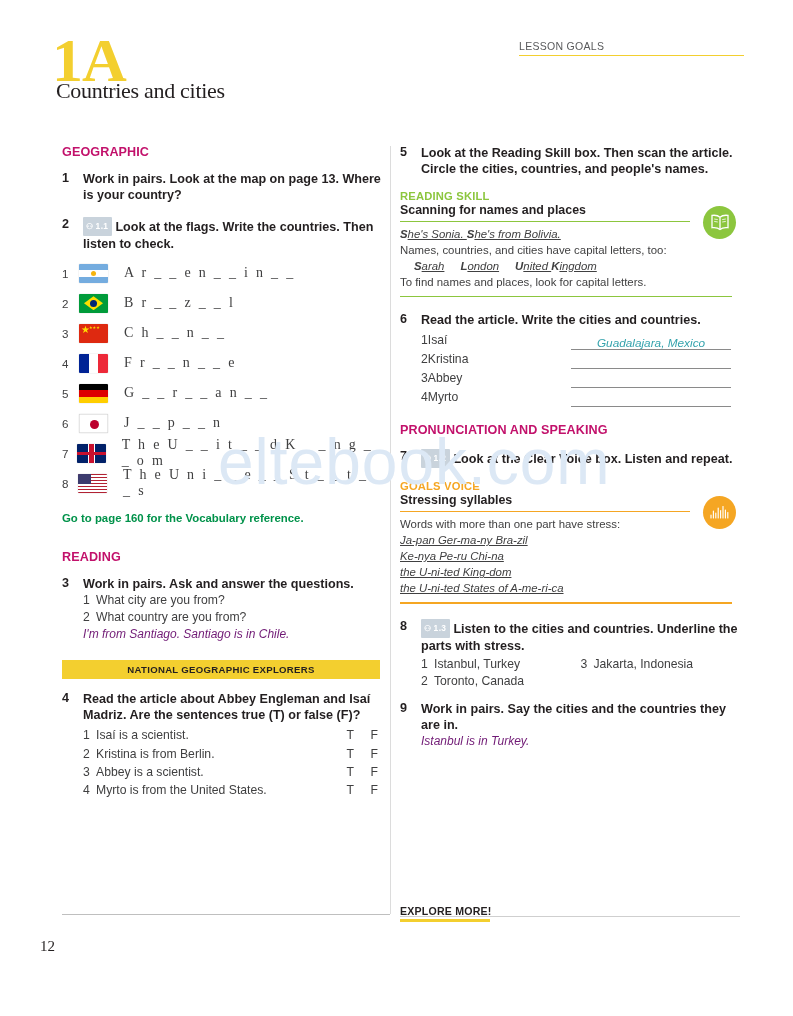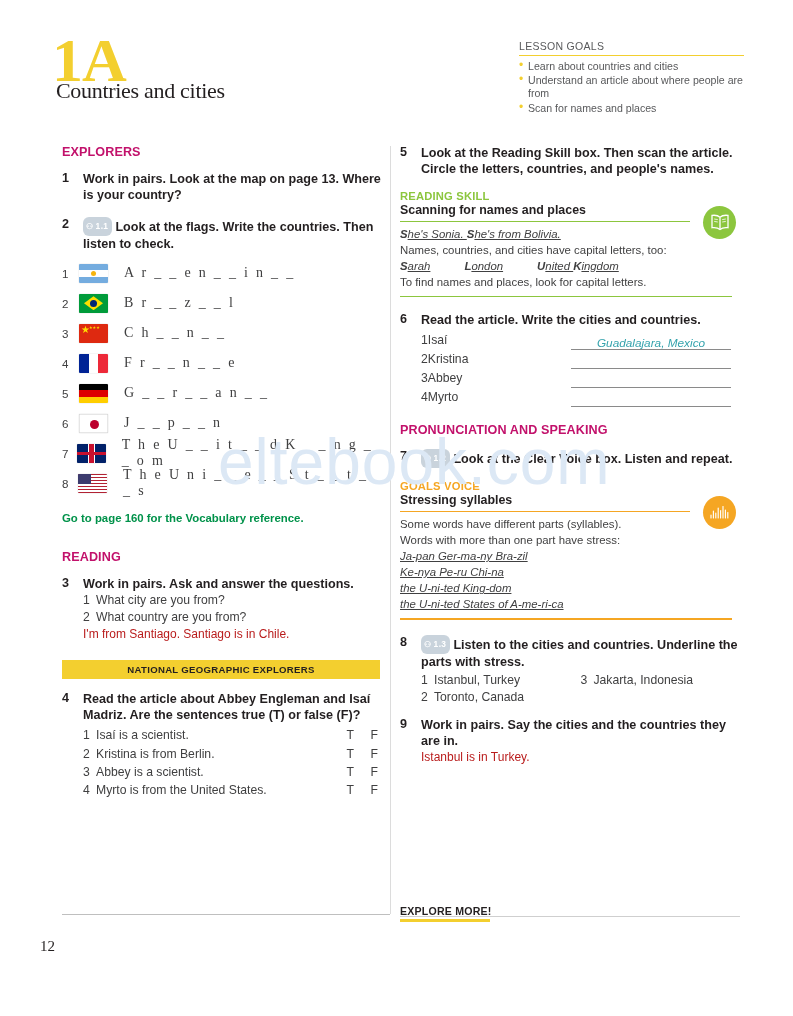--- a/index.html
+++ b/index.html
@@ -114,32 +114,33 @@
   }
   .sub {
     font-size: 12.2px;
     font-weight: 400;
     line-height: 16.6px;
     color: #404041;
   }
   .sub .n { display: inline-block; width: 13px; }
   .example {
     font-size: 12px;
-    color: #b91c1c;
+    font-style: italic;
+    color: #701a75;
     line-height: 16.5px;
   }
   
   .audio-badge {
     display: inline-block;
     background: #c9d3dc;
     color: #fff;
     font-size: 8.4px;
     font-weight: 700;
     padding: 1px 4px 1px 3px;
-    border-radius: 6px;
+    border-radius: 1px;
     vertical-align: 1.5px;
     letter-spacing: 0.4px;
     margin-right: 3px;
     white-space: nowrap;
   }
   .audio-badge .hp { font-size: 8px; margin-right: 2px; }
   
   #flag-list { margin: 6px 0 0 0; }
   .flag-row {
     display: flex;
@@ -232,21 +233,21 @@
   .sb-body .cap { font-weight: 700; font-style: italic; }
   .sb-icon {
     position: absolute;
     right: 4px; top: 16px;
     width: 33px; height: 33px;
     border-radius: 50%;
     display: flex; align-items: center; justify-content: center;
   }
   .sb-icon.green  { background: #8cc63e; }
   .sb-icon.orange { background: #f5a623; }
-  .word-row { display: flex; gap: 34px; }
+  .word-row { display: flex; gap: 16px; margin-left: 14px; }
   
   .ans-row { display: flex; align-items: flex-end; font-size: 12.2px; color: #404041; line-height: 19px; }
   .ans-row .lbl { width: 150px; }
   .ans-line {
     width: 160px;
     border-bottom: 1px solid #8a8a8a;
     text-align: center;
     font-style: italic;
     color: #35a3ad;
     font-size: 11.8px;
@@ -287,32 +288,27 @@
 <div id="page">
 
   <div id="watermark">eltebook.com</div>
 
   <div id="unit-badge">1A</div>
   <div id="page-title">Countries and cities</div>
 
   <div id="lesson-goals">
     <div class="lg-title">LESSON GOALS</div>
     <div class="lg-rule"></div>
-    <ul>
-      <li>Learn about countries and cities</li>
-      <li>Understand an article about where people are from</li>
-      <li>Scan for names and places</li>
-    </ul>
   </div>
 
   <div id="col-divider"></div>
 
   <div class="col" id="col-left">
 
-    <div class="sec-head">EXPLORERS</div>
+    <div class="sec-head">GEOGRAPHIC</div>
 
     <div class="ex">
       <span class="ex-num">1</span>
       <div class="ex-text">Work in pairs. Look at the map on page 13. Where is your country?</div>
     </div>
 
     <div class="ex" style="margin-bottom:4px;">
       <span class="ex-num">2</span>
       <div class="ex-text">
         <span class="audio-badge"><span class="hp">⚇</span><span>1.1</span></span><span>Look at the flags. Write the countries. Then listen to check.</span>
@@ -405,21 +401,21 @@
           <span class="tf-f">F</span>
         </div>
       </div>
     </div>
   </div>
 
   <div class="col" id="col-right">
 
     <div class="ex" style="margin-bottom:8px;">
       <span class="ex-num">5</span>
-      <div class="ex-text">Look at the Reading Skill box. Then scan the article. Circle the letters, countries, and people's names.</div>
+      <div class="ex-text">Look at the Reading Skill box. Then scan the article. Circle the cities, countries, and people's names.</div>
     </div>
 
     <div class="skillbox">
       <div class="sb-label green">READING SKILL</div>
       <div class="sb-title">Scanning for names and places</div>
       <div class="sb-rule-top green-rule"></div>
       <div class="sb-icon green">
         <svg width="20" height="17" viewBox="0 0 20 17" aria-hidden="true">
           <path d="M10 3.2C8 1.4 5.2 1 2 1.4v12.3c3.2-.4 6 0 8 1.8 2-1.8 4.8-2.2 8-1.8V1.4C14.8 1 12 1.4 10 3.2z" fill="none" stroke="#ffffff" stroke-width="1.3"></path>
           <line x1="10" y1="3.4" x2="10" y2="15" stroke="#ffffff" stroke-width="1.3"></line>
@@ -488,21 +484,20 @@
             <line x1="6.8" y1="9" x2="6.8" y2="14"></line>
             <line x1="9.2" y1="4" x2="9.2" y2="14"></line>
             <line x1="11.6" y1="6.5" x2="11.6" y2="14"></line>
             <line x1="14" y1="2.5" x2="14" y2="14"></line>
             <line x1="16.4" y1="6" x2="16.4" y2="14"></line>
             <line x1="18.8" y1="8.5" x2="18.8" y2="14"></line>
           </g>
         </svg>
       </div>
       <div class="sb-body">
-        <div>Some words have different parts (syllables).</div>
         <div>Words with more than one part have stress:</div>
         <div class="it">Ja-pan Ger-ma-ny Bra-zil</div>
         <div class="it">Ke-nya Pe-ru Chi-na</div>
         <div class="it">the U-ni-ted King-dom</div>
         <div class="it">the U-ni-ted States of A-me-ri-ca</div>
       </div>
       <div class="sb-rule-bot orange-rule"></div>
     </div>
 
     <div class="ex" style="margin-bottom:11px;">

